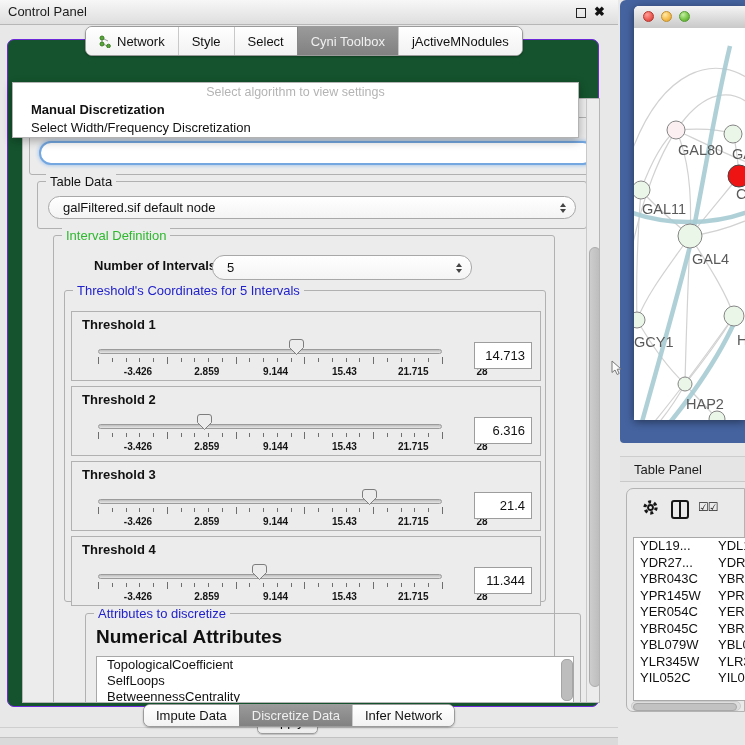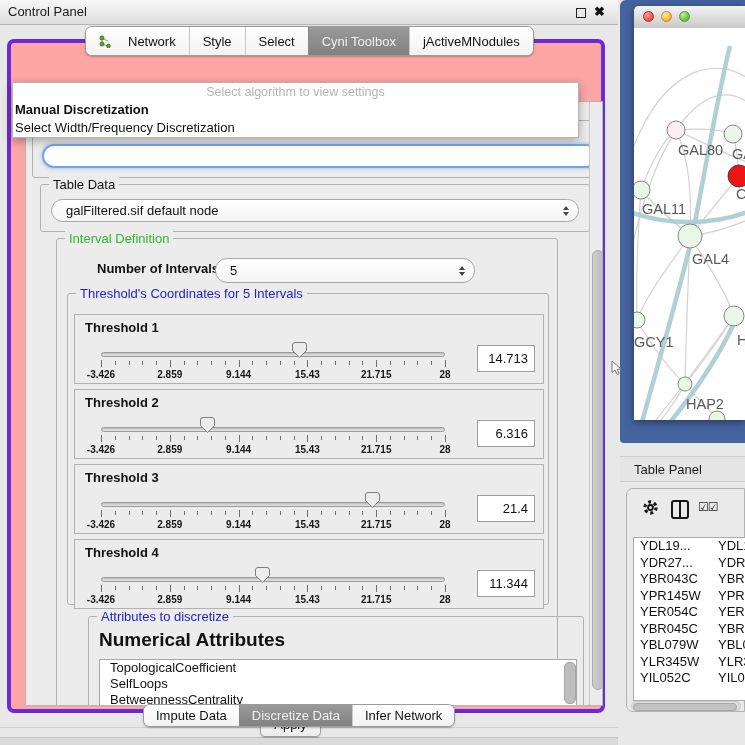--- a/index.html
+++ b/index.html
@@ -10,30 +10,30 @@
   
   #cp-titlebar{position:absolute;left:0;top:0;width:618px;height:24px;
     background:linear-gradient(#f7f7f7,#dedede);border-bottom:1px solid #b6b6b6;}
   #cp-title{position:absolute;left:8px;top:0;line-height:24px;font-size:13px;color:#1b1b1b;}
   #float-ico{position:absolute;right:32px;top:8px;width:8px;height:8px;border:1.5px solid #222;background:transparent;}
   #close-ico{position:absolute;right:13px;top:0;line-height:24px;font-size:13px;font-weight:bold;color:#111;}
 
   
   .tabbar{position:absolute;display:flex;height:28px;border:1px solid #9b9b9b;border-radius:7px;
     overflow:hidden;background:#fbfbfb;box-shadow:0 1px 2px rgba(0,0,0,.25);z-index:20;}
-  .tab-seg{display:flex;align-items:center;gap:16px;padding:0 13px;font-size:13px;
+  .tab-seg{display:flex;align-items:center;gap:5px;padding:0 13px;font-size:13px;
     background:linear-gradient(#ffffff,#f2f2f2);border-left:1px solid #c9c9c9;white-space:nowrap;}
   .tab-seg:first-child{border-left:none;}
   .tab-seg.sel{background:linear-gradient(#9a9a9a,#818181);color:#f0f0f0;border-left-color:#888;}
   .tabbar.small{height:21px;}
   .tabbar.small .tab-seg{padding:0 12px;}
 
   
   #content-panel{position:absolute;left:7px;top:39px;width:590px;height:666px;
-    background:#fca5a5;border:4px solid #6d28d9;border-radius:7px;}
+    background:#14532d;border:1px solid #6d28d9;border-radius:7px;}
   #scrollpane{position:absolute;left:14px;top:58px;width:578px;height:605px;
     background:#ececec;border:1px solid #b5b5b5;overflow:hidden;box-sizing:border-box;}
 
   .group{position:absolute;border:1px solid #b1b1b1;border-radius:3px;box-sizing:border-box;}
   .gtitle{position:absolute;top:-8px;left:8px;background:#ececec;padding:0 4px;font-size:13px;white-space:nowrap;}
   .gtitle.green{color:#2eb82e;}
   .gtitle.blue{color:#2222cc;}
 
   .combo{position:absolute;background:linear-gradient(#ffffff,#f4f4f4);border:1px solid #a8a8a8;
     border-radius:12px;font-size:13px;box-sizing:border-box;}
@@ -44,34 +44,34 @@
   .stepper .down{border-top:4.5px solid #444;}
 
   
   #algo-combo{position:absolute;left:16px;top:42px;width:556px;height:24px;border-radius:12px;
     background:#fff;border:2px solid #74a7e0;box-shadow:0 0 4px #8ab9ea;box-sizing:border-box;}
 
   
   #algo-popup{position:absolute;left:12px;top:82px;width:565px;height:54px;background:#ffffff;
     border:1px solid #b3b3b3;box-shadow:0 3px 9px rgba(0,0,0,.3);z-index:60;font-size:13px;}
   .pp-head{height:18px;line-height:18px;text-align:center;color:#b4b4b4;font-size:12.5px;}
-  .pp-item{height:18px;line-height:18px;padding-left:2px;}
+  .pp-item{height:18px;line-height:18px;padding-left:18px;}
   .pp-item.bold{font-weight:bold;}
 
   
   .thr{position:absolute;left:6px;width:470px;height:70px;border:1px solid #b1b1b1;background:#ececec;box-sizing:border-box;}
   .thr .tlabel{position:absolute;left:10px;top:5px;font-weight:bold;font-size:13px;}
   .thr .track{position:absolute;left:26px;top:37px;width:344px;height:5px;border:1px solid #9b9b9b;
     border-radius:3px;background:linear-gradient(#bdbdbd,#e6e6e6);box-sizing:border-box;}
   .thr .thumb{position:absolute;top:27px;width:15px;height:16px;}
   .thr .ticks{position:absolute;left:26px;top:45px;width:344px;height:9px;}
   .thr .ticks i{position:absolute;width:1px;background:#6e6e6e;top:1px;height:4px;}
   .thr .ticks i.major{height:7px;top:0;}
   .thr .tlabels{position:absolute;left:26px;top:54px;width:344px;height:12px;font-size:10px;font-weight:bold;color:#151515;}
-  .thr .tlabels span{position:absolute;transform:translateX(-50%);white-space:nowrap;}
+  .thr .tlabels span{position:absolute;transform:translateX(-50%);white-space:nowrap;margin-left:40px;}
   .thr .vbox{position:absolute;left:402px;top:30px;width:58px;height:27px;background:#fff;border:1px solid #9d9d9d;
     font-size:13px;text-align:right;line-height:25px;padding-right:6px;box-sizing:border-box;}
 
   
   #attr-heading{position:absolute;left:10px;top:12px;font-weight:bold;font-size:19px;}
   #attr-list{position:absolute;left:10px;top:42px;width:478px;height:60px;background:#fff;
     border:1px solid #a8a8a8;font-size:13px;overflow:hidden;box-sizing:border-box;}
   #attr-list .li{padding-left:10px;line-height:16px;white-space:nowrap;}
   #attr-sb{position:absolute;right:2px;top:2px;width:10px;height:52px;}
   #attr-sb .vthumb{position:absolute;left:0;top:0;width:10px;height:40px;background:#bdbdbd;border:1px solid #a5a5a5;border-radius:5px;}

